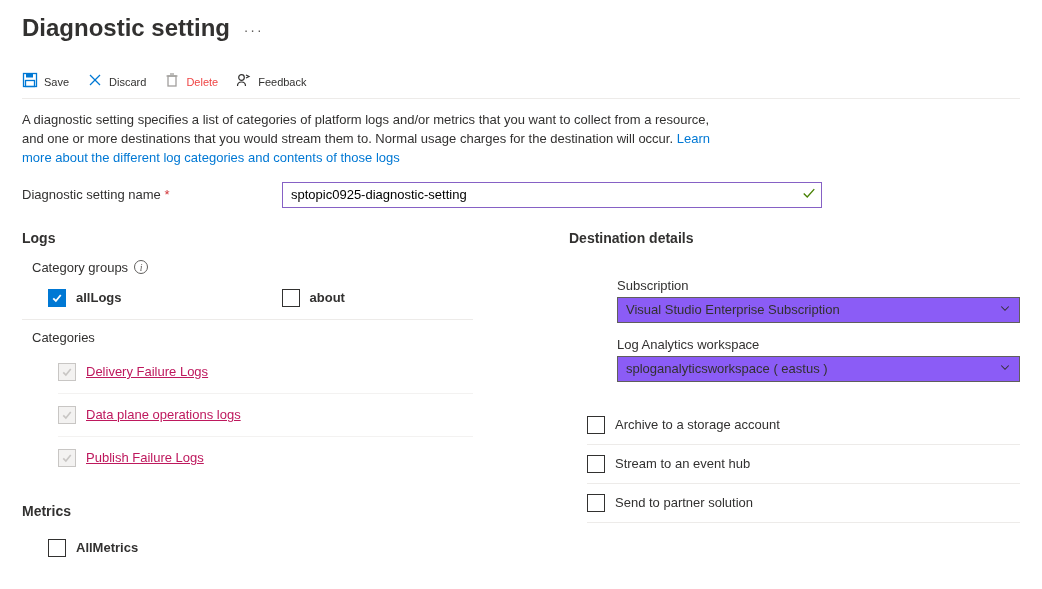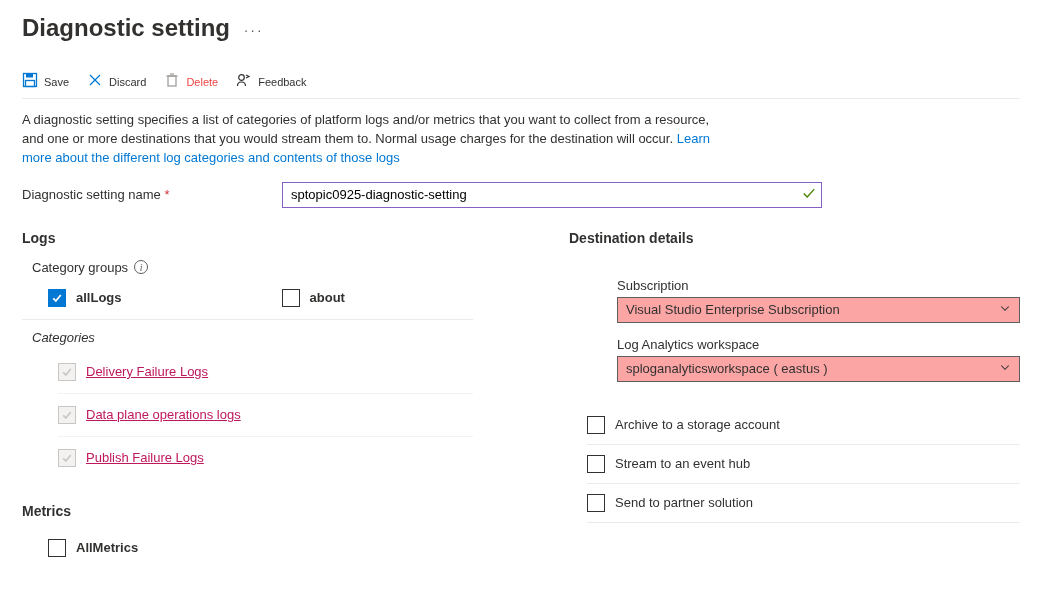--- a/index.html
+++ b/index.html
@@ -62,21 +62,21 @@
   .cat-item:last-child { border-bottom:none; }
   .dest-block { padding-left: 18px; }
   .dest-row { display:flex; align-items:center; gap:12px; padding:10px 0; border-bottom:1px solid #edebe9; }
   .dest-row .cb-box { flex:0 0 18px; }
   .sub-panel { padding: 4px 0 4px 30px; }
   .field-label { font-size:13px; margin: 14px 0 4px 0; }
   .select { position:relative; }
   .select-box {
     width:100%; max-width:472px; height:26px; border:1px solid #605e5c;
     display:flex; align-items:center; justify-content:space-between;
-    padding:0 8px; font-size:13px; cursor:pointer; background:#fca5a5;
+    padding:0 8px; font-size:13px; cursor:pointer; background:#8b5cf6;
   }
   .chev { }
   .metrics-block { margin-top:24px; }
 </style>
 </head>
 <body>
 
 <div>
   <h1 class="title">Diagnostic setting</h1>
   <span class="ellipsis-icon">···</span>
@@ -158,21 +158,21 @@
         <span>allLogs</span>
       </label>
       <label class="cb" style="margin-left:120px;">
         <span class="cb-box"></span>
         <span>about</span>
       </label>
     </div>
 
     <div class="cat-group-div"></div>
 
-    <div class="cat-heading" style="padding-left:10px;font-style:italic;">Categories</div>
+    <div class="cat-heading" style="padding-left:10px;">Categories</div>
 
     <div class="cat-items">
       <div class="cat-item">
         <label class="cb disabled">
           <span class="cb-box disabled">
             <svg viewBox="0 0 16 16" fill="none" stroke="#c8c6c4" stroke-width="2.2">
                 <polyline points="3,8.5 6.5,12 13,4"></polyline>
               </svg>
           </span>
           <span>Delivery Failure Logs</span>

